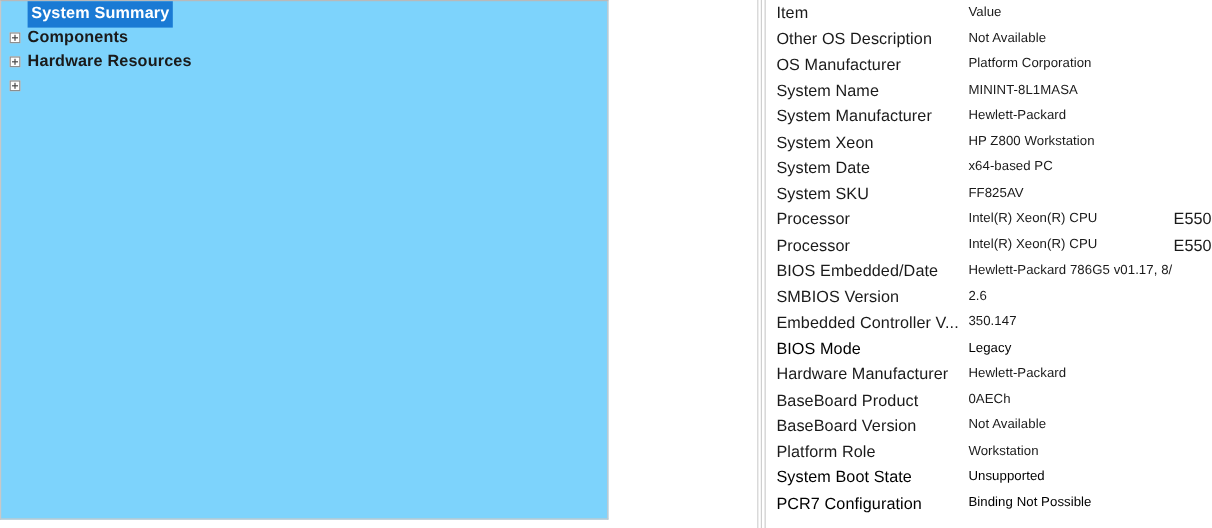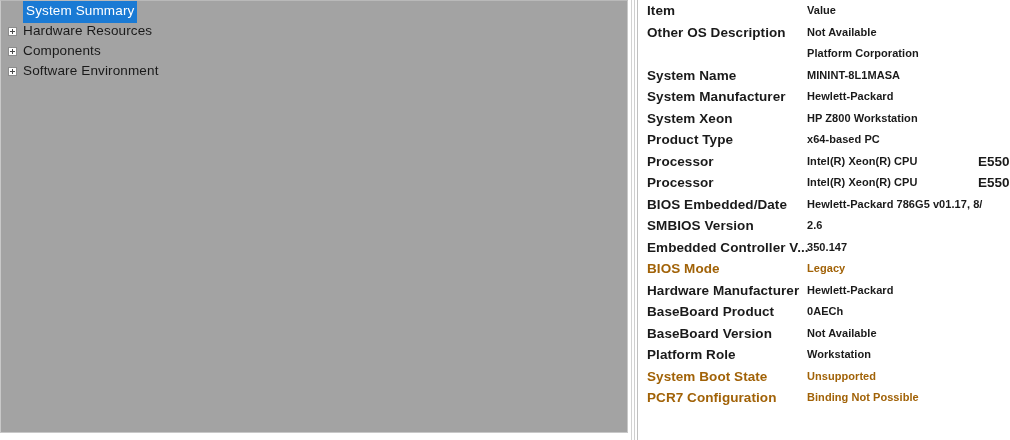--- a/index.html
+++ b/index.html
@@ -15,27 +15,28 @@
     font-size: 13.5px;
     color: #1a1a1a;
     position: relative;
   }
 
   
   #tree-panel {
     position: absolute;
     left: 0;
     top: 0;
-    width: 628px;
+    width: 507px;
     height: 433px;
-    background: #a3a3a3;
+    background: #7dd3fc;
     border: 1px solid #c8c8c8;
     border-top: 1px solid #b9b9b9;
     box-sizing: border-box;
     overflow: hidden;
+    font-weight: bold;
   }
   .tree-row {
     display: flex;
     align-items: center;
     height: 20px;
     padding-left: 7px;
     box-sizing: border-box;
   }
   .tree-row.root {
     padding-left: 7px;
@@ -128,21 +129,20 @@
     left: 3px;
     top: 0;
     width: 370px;
   }
   .detail-row {
     position: relative;
     height: 21.5px;
     display: flex;
     align-items: center;
     white-space: nowrap;
-    font-weight: bold;
   }
   .cell-item {
     position: absolute;
     left: 7px;
     top: 0;
     line-height: 21.5px;
     font-size: 13.5px;
     letter-spacing: 0.005em;
   }
   .cell-value {
@@ -159,44 +159,43 @@
     top: 0;
     line-height: 21.5px;
     font-size: 13.5px;
   }
   .detail-row.header .cell-item,
   .detail-row.header .cell-value {
     color: #1a1a1a;
   }
   .detail-row.hl .cell-item,
   .detail-row.hl .cell-value {
-    color: #a16207;
+    color: #000000;
     text-align: right;
   }
 </style>
 </head>
 <body>
 
 <div id="tree-panel">
   <div id="tree-list">
       <div class="tree-row root selected">
         <span class="exp-spacer"></span>
         <span class="tree-label">System Summary</span>
       </div>
       <div class="tree-row root">
         <span class="expander"></span>
-        <span class="tree-label">Hardware Resources</span>
+        <span class="tree-label">Components</span>
       </div>
       <div class="tree-row root">
         <span class="expander"></span>
-        <span class="tree-label">Components</span>
+        <span class="tree-label">Hardware Resources</span>
       </div>
       <div class="tree-row root">
         <span class="expander"></span>
-        <span class="tree-label">Software Environment</span>
       </div>
     </div>
 </div>
 
 <div id="splitter">
   <div class="grip-a"></div>
   <div class="grip-b"></div>
 </div>
 
 <div id="detail-panel">
@@ -204,37 +203,42 @@
   <div id="detail-rows">
       <div class="detail-row header">
         <span class="cell-item">Item</span>
         <span class="cell-value">Value</span>
       </div>
       <div class="detail-row">
         <span class="cell-item">Other OS Description</span>
         <span class="cell-value">Not Available</span>
       </div>
       <div class="detail-row">
+        <span class="cell-item">OS Manufacturer</span>
         <span class="cell-value">Platform Corporation</span>
       </div>
       <div class="detail-row">
         <span class="cell-item">System Name</span>
         <span class="cell-value">MININT-8L1MASA</span>
       </div>
       <div class="detail-row">
         <span class="cell-item">System Manufacturer</span>
         <span class="cell-value">Hewlett-Packard</span>
       </div>
       <div class="detail-row">
         <span class="cell-item">System Xeon</span>
         <span class="cell-value">HP Z800 Workstation</span>
       </div>
       <div class="detail-row">
-        <span class="cell-item">Product Type</span>
+        <span class="cell-item">System Date</span>
         <span class="cell-value">x64-based PC</span>
+      </div>
+      <div class="detail-row">
+        <span class="cell-item">System SKU</span>
+        <span class="cell-value">FF825AV</span>
       </div>
       <div class="detail-row">
         <span class="cell-item">Processor</span>
         <span class="cell-value">Intel(R) Xeon(R) CPU</span>
         <span class="cell-value-ext">E5506</span>
       </div>
       <div class="detail-row">
         <span class="cell-item">Processor</span>
         <span class="cell-value">Intel(R) Xeon(R) CPU</span>
         <span class="cell-value-ext">E5506</span>

